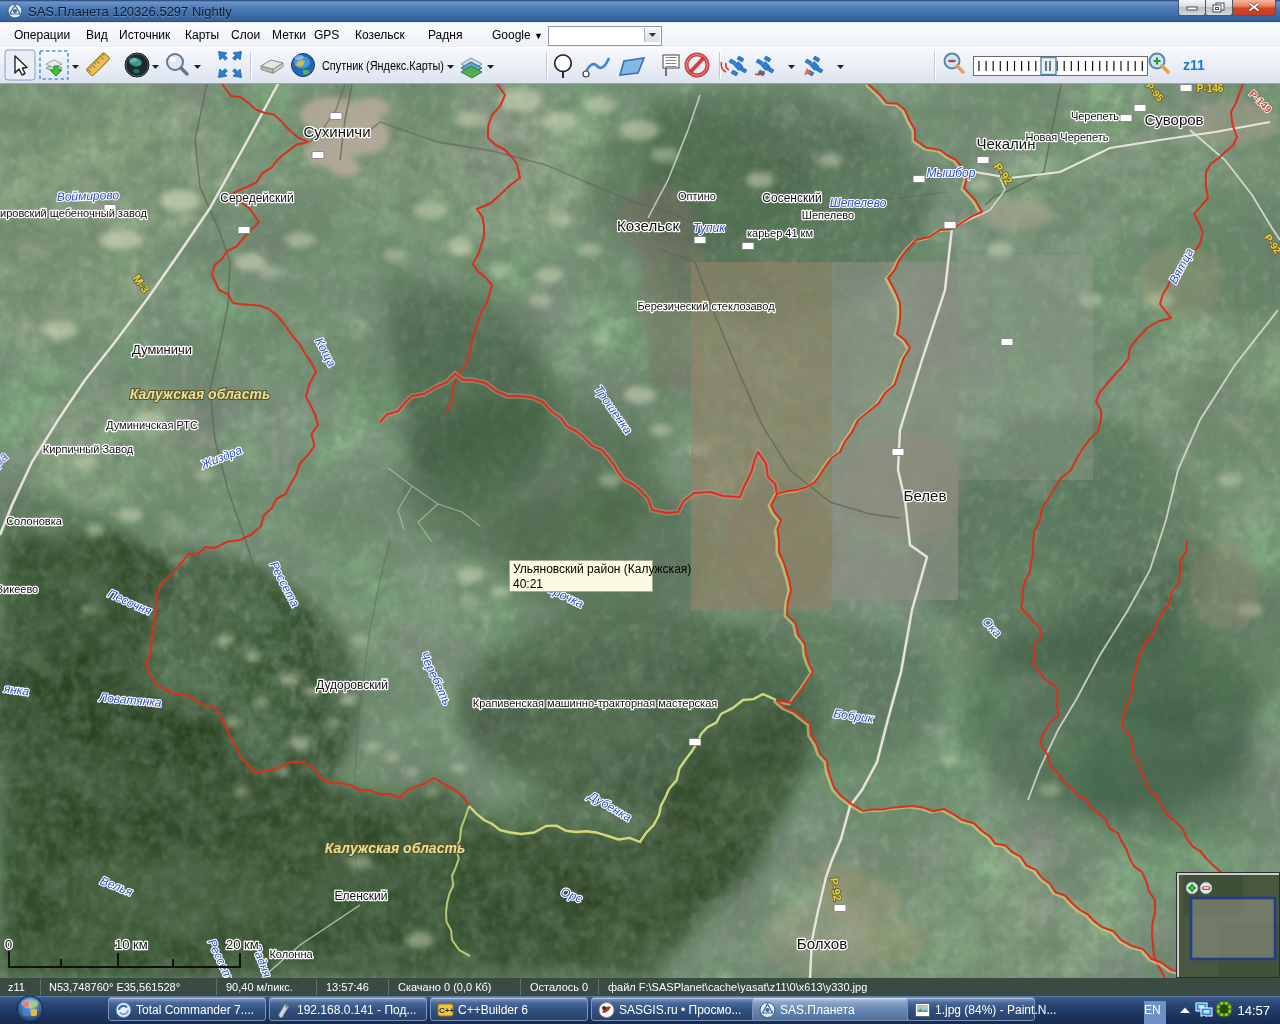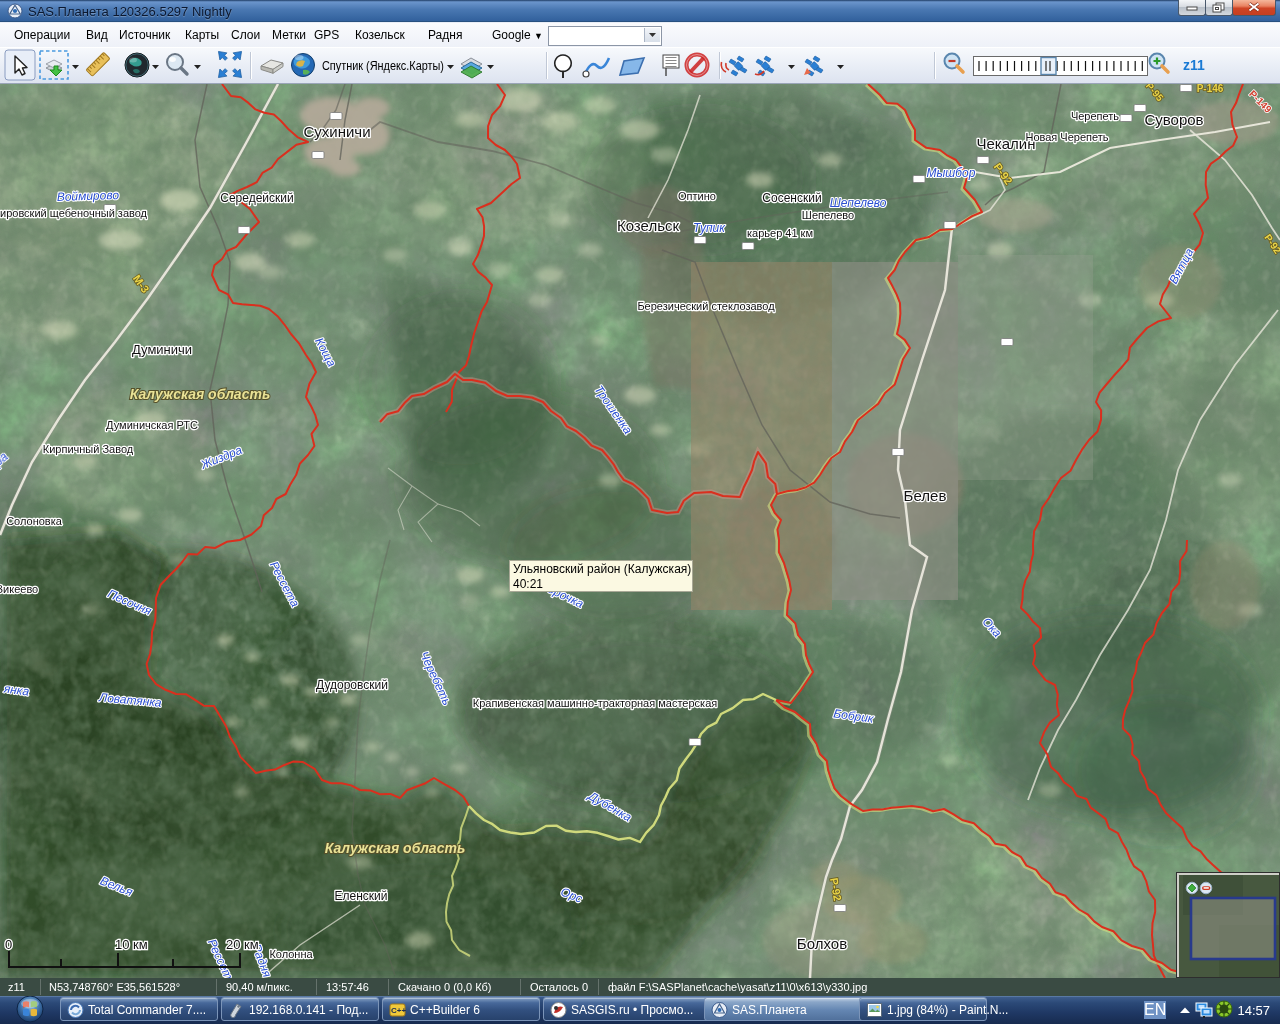--- a/index.html
+++ b/index.html
@@ -20,32 +20,32 @@
     background:linear-gradient(180deg,#fafbfd,#eef1f8);font-size:12px;color:#000;}
   #menubar .mi{position:absolute;top:5px;}
   #gcombo{position:absolute;left:548px;top:3px;width:112px;height:18px;background:#fff;
     border:1px solid #8c96a6;}
   #gcombo .arr{position:absolute;right:1px;top:1px;width:15px;height:14px;
     background:linear-gradient(180deg,#f2f5f9,#d8dfe9);border-left:1px solid #aab4c4;}
   #toolbar{position:absolute;left:0;top:47px;width:1280px;height:37px;
     background:linear-gradient(180deg,#f7f9fc 0%,#e7ecf5 60%,#dde3f0 100%);
     border-top:1px solid #ffffff;border-bottom:1px solid #9aa5b8;box-sizing:border-box;}
   #map{position:absolute;left:0;top:84px;width:1280px;height:894px;background:#74906f;}
-  #tooltip{position:absolute;left:509px;top:560px;width:184px;height:32px;
+  #tooltip{position:absolute;left:509px;top:560px;width:144px;height:32px;
     background:#fbf9e2;border:1px solid #a8a896;font-size:12px;color:#000;
     padding:1px 0 2px 3px;line-height:15px;box-sizing:border-box;white-space:nowrap;}
   #statusbar{position:absolute;left:0;top:978px;width:1280px;height:18px;
     background:rgba(24,44,32,.84);color:#fff;font-size:11px;}
   #statusbar span{position:absolute;top:3px;white-space:pre;}
   #statusbar i{position:absolute;top:1px;width:1px;height:16px;background:rgba(255,255,255,.22);}
   #taskbar{position:absolute;left:0;top:996px;width:1280px;height:28px;
     background:linear-gradient(180deg,#6f8fb6 0%,#3d5c8c 4%,#2b4977 25%,#1f3864 60%,#172b4f 100%);}
   .tbtn{position:absolute;top:1px;height:24px;border:1px solid #7b94b8;border-radius:3px;
     background:linear-gradient(180deg,#85a1c4 0%,#47689a 22%,#32507f 55%,#27426c 100%);
-    color:#fff;font-size:12px;box-shadow:inset 0 1px 0 rgba(255,255,255,.35);box-sizing:border-box;}
+    color:#fff;font-size:12px;box-shadow:inset 0 1px 0 rgba(255,255,255,.35);box-sizing:border-box;margin-left:48px;}
   .tbtn .lbl{position:absolute;left:27px;top:5px;white-space:nowrap;overflow:hidden;}
   .tbtn svg.ticn{position:absolute;left:6px;top:3px;}
   #tray{position:absolute;right:0;top:0;height:28px;color:#fff;font-size:13px;}
   #minimap{position:absolute;left:1176px;top:872px;width:104px;height:106px;
     border:1px solid #2e2e2e;background:#cfcfc8;box-sizing:border-box;}
   #minimap .inner{position:absolute;left:2px;top:2px;right:0;bottom:0;background:#47583f;overflow:hidden;}
 </style></head>
 <body>
 <div id="root">
 
@@ -656,21 +656,21 @@
       <div class="tbtn" style="left:859px;width:128px;">
         <svg class="ticn" width="17" height="18" viewBox="0 0 17 18">
           <rect x="1.5" y="2.5" width="14" height="13" fill="#fff" stroke="#5a6a7a"></rect>
           <rect x="3" y="4" width="11" height="7" fill="#9ec8e8"></rect>
           <path d="M3 11 l3.5 -3.5 3 3 2 -2 2.5 2.5 z" fill="#5a9a5a"></path>
           <circle cx="11.5" cy="6" r="1.3" fill="#f0d84a"></circle>
         </svg>
         <div class="lbl">1.jpg (84%) - Paint.N...</div>
       </div>
       <div id="tray">
-        <div style="position:absolute;right:114px;top:5px;width:22px;height:18px;background:#6f92c4;text-align:left;font-size:16px;line-height:18px;">EN</div>
+        <div style="position:absolute;right:114px;top:5px;width:22px;height:24px;background:#6f92c4;text-align:left;font-size:12px;line-height:18px;">EN</div>
         <svg style="position:absolute;right:88px;top:9px" width="14" height="10">
           <path d="M2 8 L7 2.5 L12 8 Z" fill="#fff"></path>
         </svg>
         <svg style="position:absolute;right:66px;top:4px" width="20" height="20" viewBox="0 0 20 20">
           <rect x="2" y="3" width="11" height="8" fill="#2a8ae0" stroke="#fff"></rect>
           <rect x="4.5" y="5" width="6" height="3.5" fill="#bfe0ff"></rect>
           <rect x="7" y="8" width="11" height="8" fill="#2a8ae0" stroke="#fff"></rect>
           <rect x="9.5" y="10" width="6" height="3.5" fill="#bfe0ff"></rect>
           <rect x="9" y="16" width="2" height="2" fill="#222"></rect>
         </svg>

